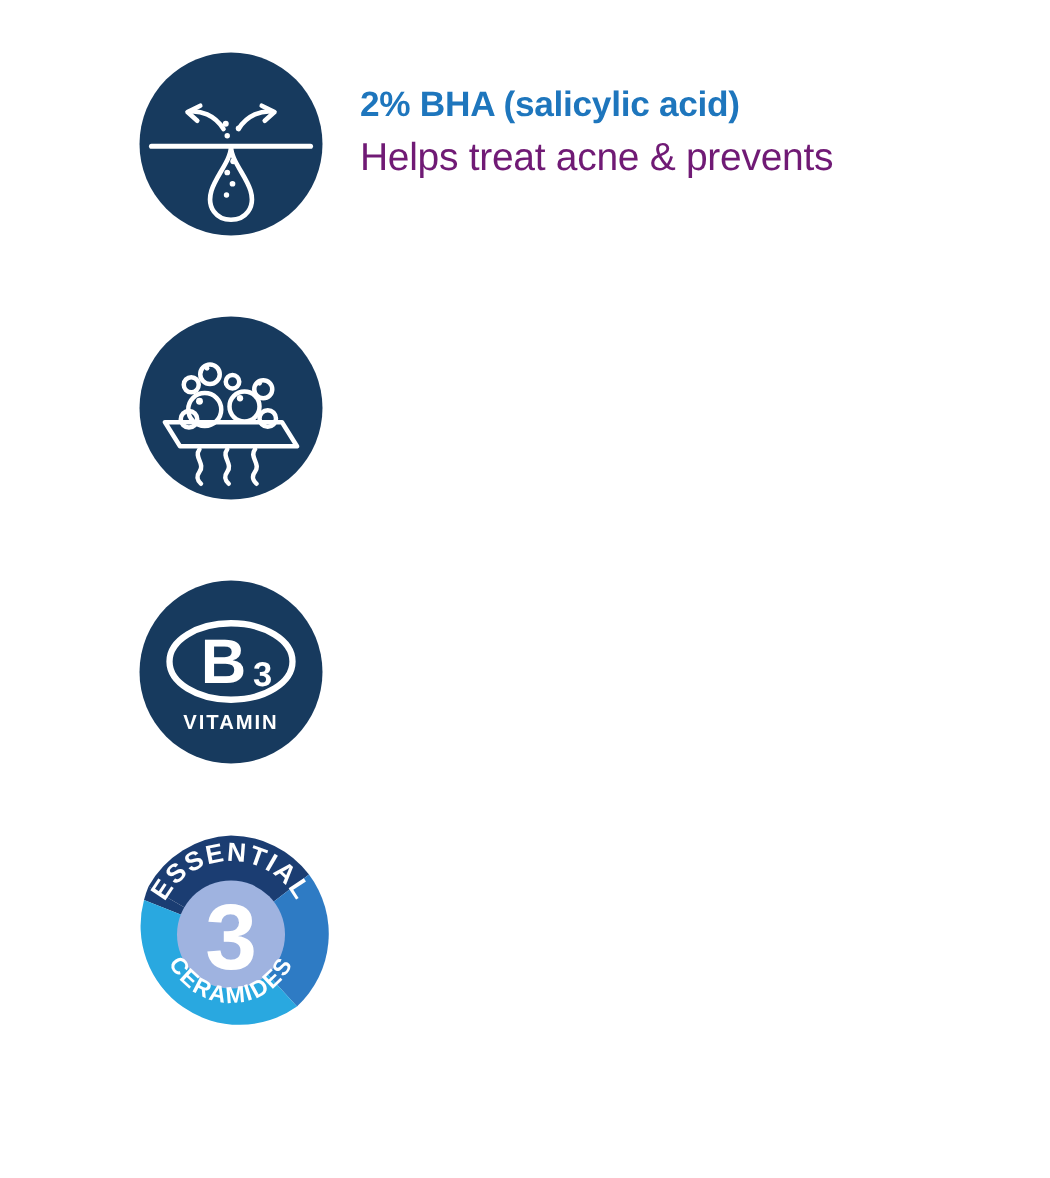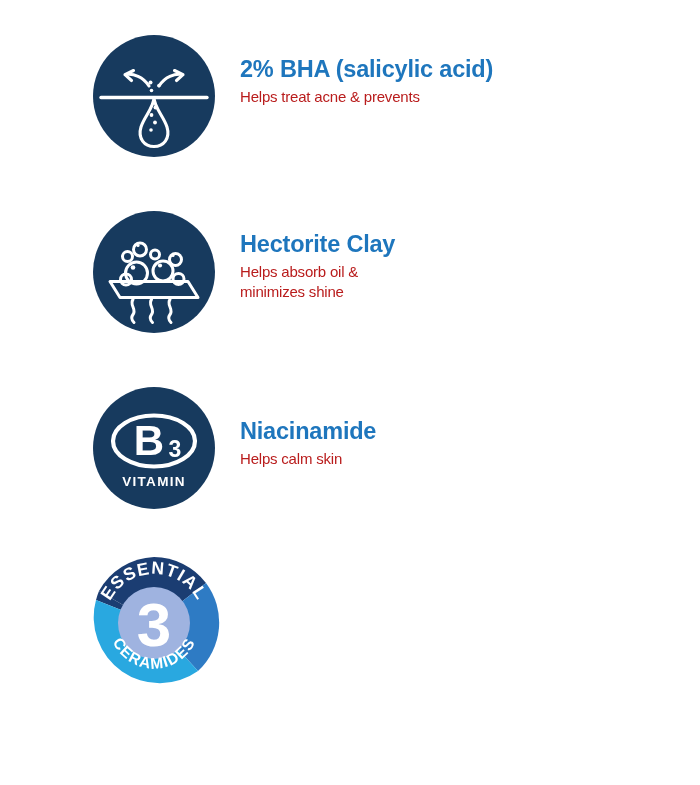--- a/index.html
+++ b/index.html
@@ -78,22 +78,22 @@
     color: #1e76bd;
     font-size: 23.5px;
     font-weight: bold;
     line-height: 1.12;
     letter-spacing: -0.2px;
     margin: 0 0 5px 0;
     white-space: nowrap;
   }
 
   .ingredient-desc {
-    color: #b91c1c;
-    font-size: 15px;
+    color: #701a75;
+    font-size: 26px;
     line-height: 1.32;
     margin: 0;
     letter-spacing: -0.2px;
   }
   .ingredient-desc .desc-line {
     display: block;
     white-space: nowrap;
   }
 
   
@@ -169,46 +169,33 @@
           </g>
           <g fill="#ffffff">
             <circle cx="40" cy="56.5" r="2.3"></circle>
             <circle cx="67" cy="54.5" r="2.1"></circle>
             <circle cx="45" cy="34.5" r="1.6"></circle>
             <circle cx="80" cy="44.5" r="1.6"></circle>
           </g>
         </svg>
       </div>
     </div>
-    <div class="text-block">
-      <p class="ingredient-title">Hectorite Clay</p>
-      <p class="ingredient-desc">
-        <span class="desc-line">Helps absorb oil &amp;</span>
-        <span class="desc-line">minimizes shine</span>
-      </p>
-    </div>
   </div>
 
   <div class="ingredient-row row-2">
     <div class="icon-holder">
       <div class="icon-circle">
         <svg class="icon-svg" viewBox="0 0 122 122" xmlns="http://www.w3.org/2000/svg">
           <ellipse cx="61" cy="54" rx="41" ry="25.5" fill="none" stroke="#ffffff" stroke-width="4.2"></ellipse>
           <text x="56" y="68" text-anchor="middle" font-family="Liberation Sans, sans-serif" font-size="42" font-weight="bold" fill="#ffffff">B</text>
           <text x="82" y="70" text-anchor="middle" font-family="Liberation Sans, sans-serif" font-size="23" font-weight="bold" fill="#ffffff">3</text>
           <text x="61" y="99" text-anchor="middle" font-family="Liberation Sans, sans-serif" font-size="13.5" font-weight="bold" letter-spacing="1.3" fill="#ffffff">VITAMIN</text>
         </svg>
       </div>
     </div>
-    <div class="text-block">
-      <p class="ingredient-title">Niacinamide</p>
-      <p class="ingredient-desc">
-        <span class="desc-line">Helps calm skin</span>
-      </p>
-    </div>
   </div>
 
   <div class="ingredient-row row-3">
     <div class="icon-holder">
       <div class="ceramide-badge">
         <svg width="136" height="136" viewBox="0 0 136 136" xmlns="http://www.w3.org/2000/svg">
           <defs>
             <path id="arcTop" d="M 19 68 A 49 49 0 0 1 117 68"></path>
             <path id="arcBottom" d="M 22.5 68 A 45.5 45.5 0 0 0 113.5 68"></path>
           </defs>

